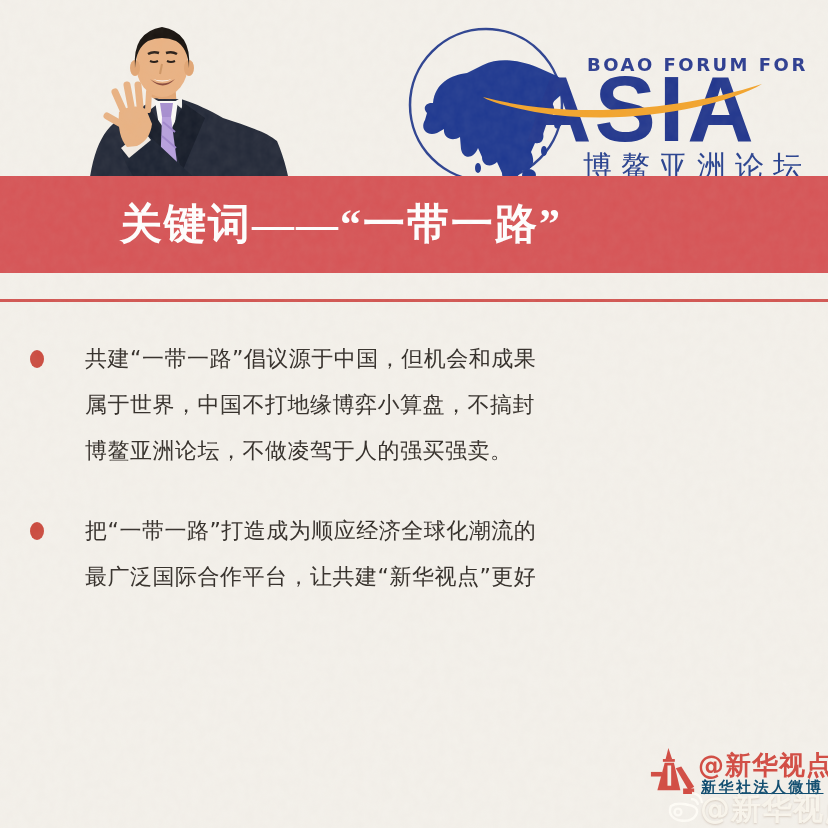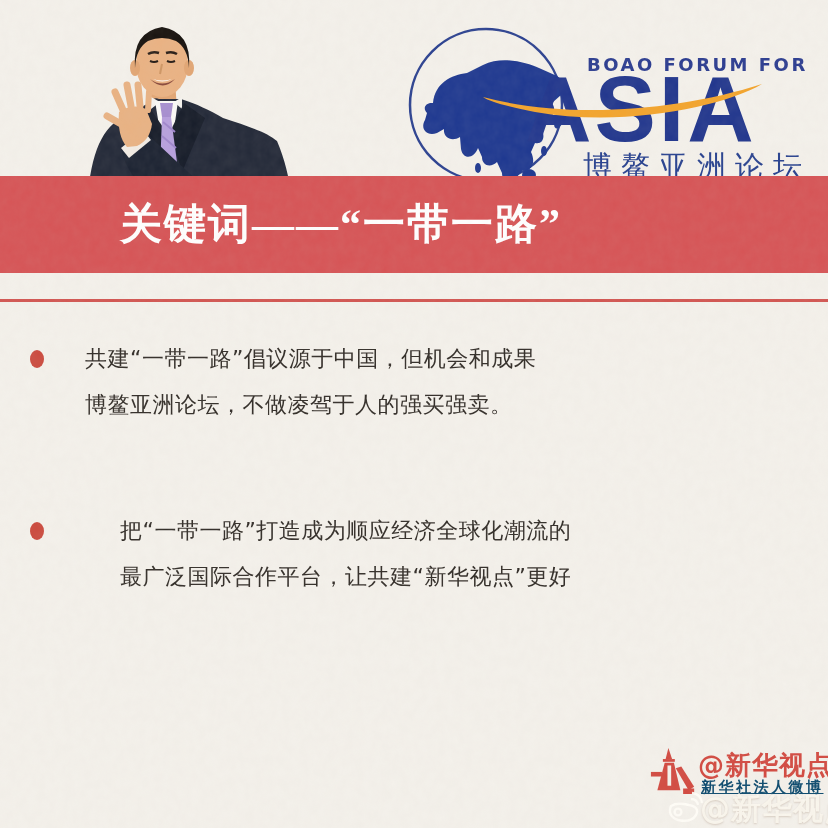--- a/index.html
+++ b/index.html
@@ -28,21 +28,21 @@
   
   .banner{position:absolute;left:0;top:176px;width:828px;height:97px;background:#d65456;z-index:5;}
   .banner-title{position:absolute;left:120px;top:0;height:97px;line-height:97px;
                 font-size:42px;font-weight:bold;color:#ffffff;letter-spacing:2px;
                 font-family:"Liberation Serif","DejaVu Serif",serif;white-space:nowrap;}
   .divider{position:absolute;left:0;top:299px;width:828px;height:3px;background:#d25551;z-index:5;}
 
   
   .item{position:absolute;left:30px;width:760px;display:flex;align-items:flex-start;}
   .item-1{top:336px;}
-  .item-2{top:508px;gap:35px;}
+  .item-2{top:508px;}
   .bullet{flex:0 0 auto;width:14px;height:18px;border-radius:50%;background:#cb4a3e;
           margin-top:14px;margin-right:41px;}
   .lines{color:#322d28;font-size:22px;line-height:46px;letter-spacing:.5px;}
   .lines div{white-space:nowrap;}
 
   
   .watermark{position:absolute;left:0;top:0;width:728px;height:828px;z-index:6;pointer-events:none;}
   .xinhua-logo{position:absolute;left:650px;top:748px;}
   .wm-handle{position:absolute;left:698px;top:748px;font-size:26px;font-weight:bold;
              color:#d24a41;letter-spacing:1px;white-space:nowrap;}
@@ -127,20 +127,21 @@
 
   <div class="banner">
     <div class="banner-title">关键词——“一带一路”</div>
   </div>
   <div class="divider"></div>
 
   <div class="item item-1">
     <span class="bullet"></span>
     <div class="lines">
       <div>共建“一带一路”倡议源于中国，但机会和成果</div>
+      <div>属于世界，中国不打地缘博弈小算盘，不搞封</div>
       <div>博鳌亚洲论坛，不做凌驾于人的强买强卖。</div>
     </div>
   </div>
 
   <div class="item item-2">
     <span class="bullet"></span>
     <div class="lines">
       <div>把“一带一路”打造成为顺应经济全球化潮流的</div>
       <div>最广泛国际合作平台，让共建“新华视点”更好</div>
     </div>

